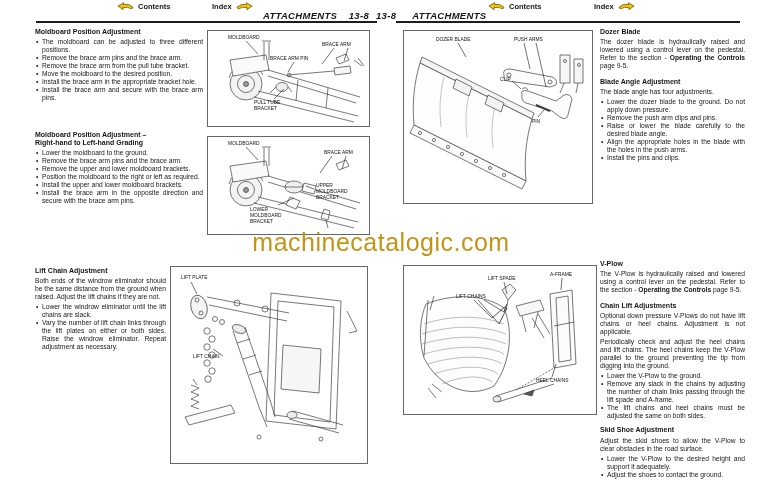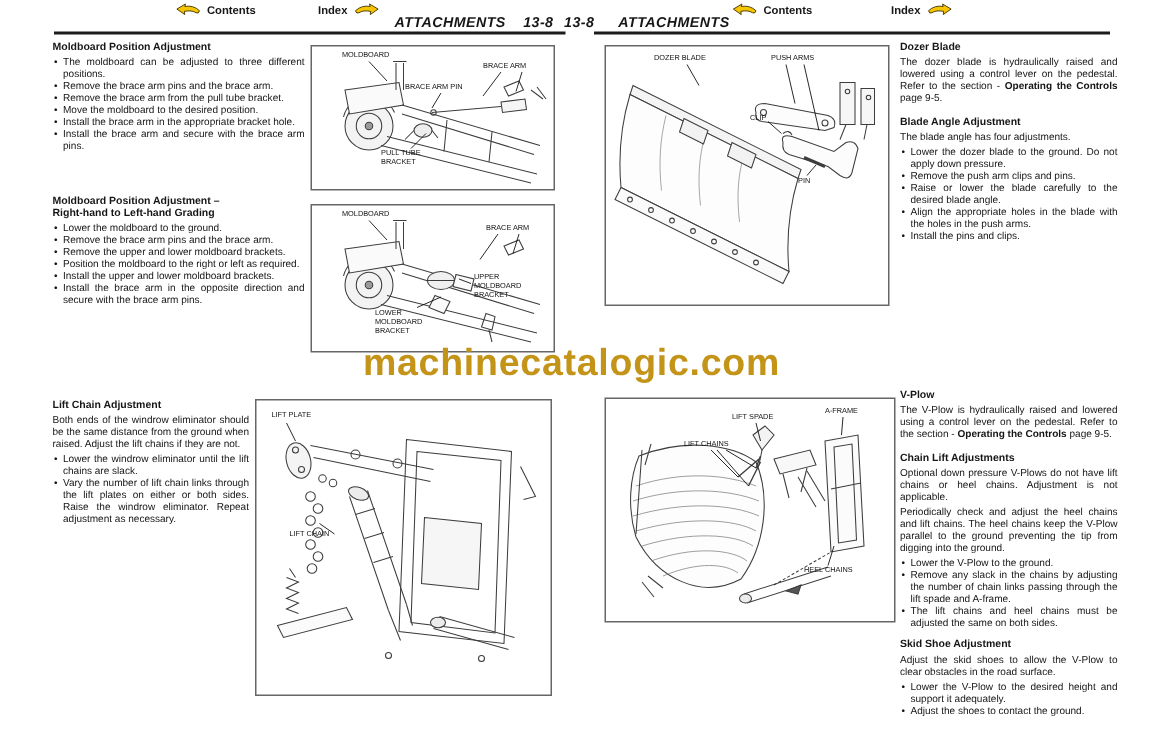--- a/index.html
+++ b/index.html
@@ -20,21 +20,21 @@
   .gap{height:6px;}
   
   .fig{position:absolute;border:1px solid #666;background:#fff;}
   .fig svg{position:absolute;left:0;top:0;width:100%;height:100%;}
   .flabel{position:absolute;font-size:4.9px;line-height:5.8px;color:#111;white-space:nowrap;}
   .flabel.wrap{white-space:normal;}
   .art{stroke:#3d3d3d;stroke-width:.7;fill:none;}
   .lead{stroke:#111;stroke-width:.6;fill:none;}
   
   #watermark{position:absolute;left:0;right:6px;top:228px;text-align:center;
-             font-size:25px;font-weight:bold;color:#C49418;letter-spacing:.5px;}
+             font-size:25px;font-weight:normal;color:#C49418;letter-spacing:.5px;}
 </style>
 </head>
 <body>
 
 <div id="sheet">
 
   <a class="nav-link" style="left:117px;top:2px;">
     <svg class="arr" viewBox="0 0 26 13">
       <g transform="translate(26,0) scale(-1,1)">
         <path d="M1.5,7.5 Q8,1.5 16.5,3.2 L15.8,0.6 L24.6,5.8 L16.6,11.4 L17,8.2 Q9.5,6.6 5,9.6 Q2.5,11 1.5,7.5 Z" fill="#F7C500" stroke="#3a2d00" stroke-width="0.9"></path>

